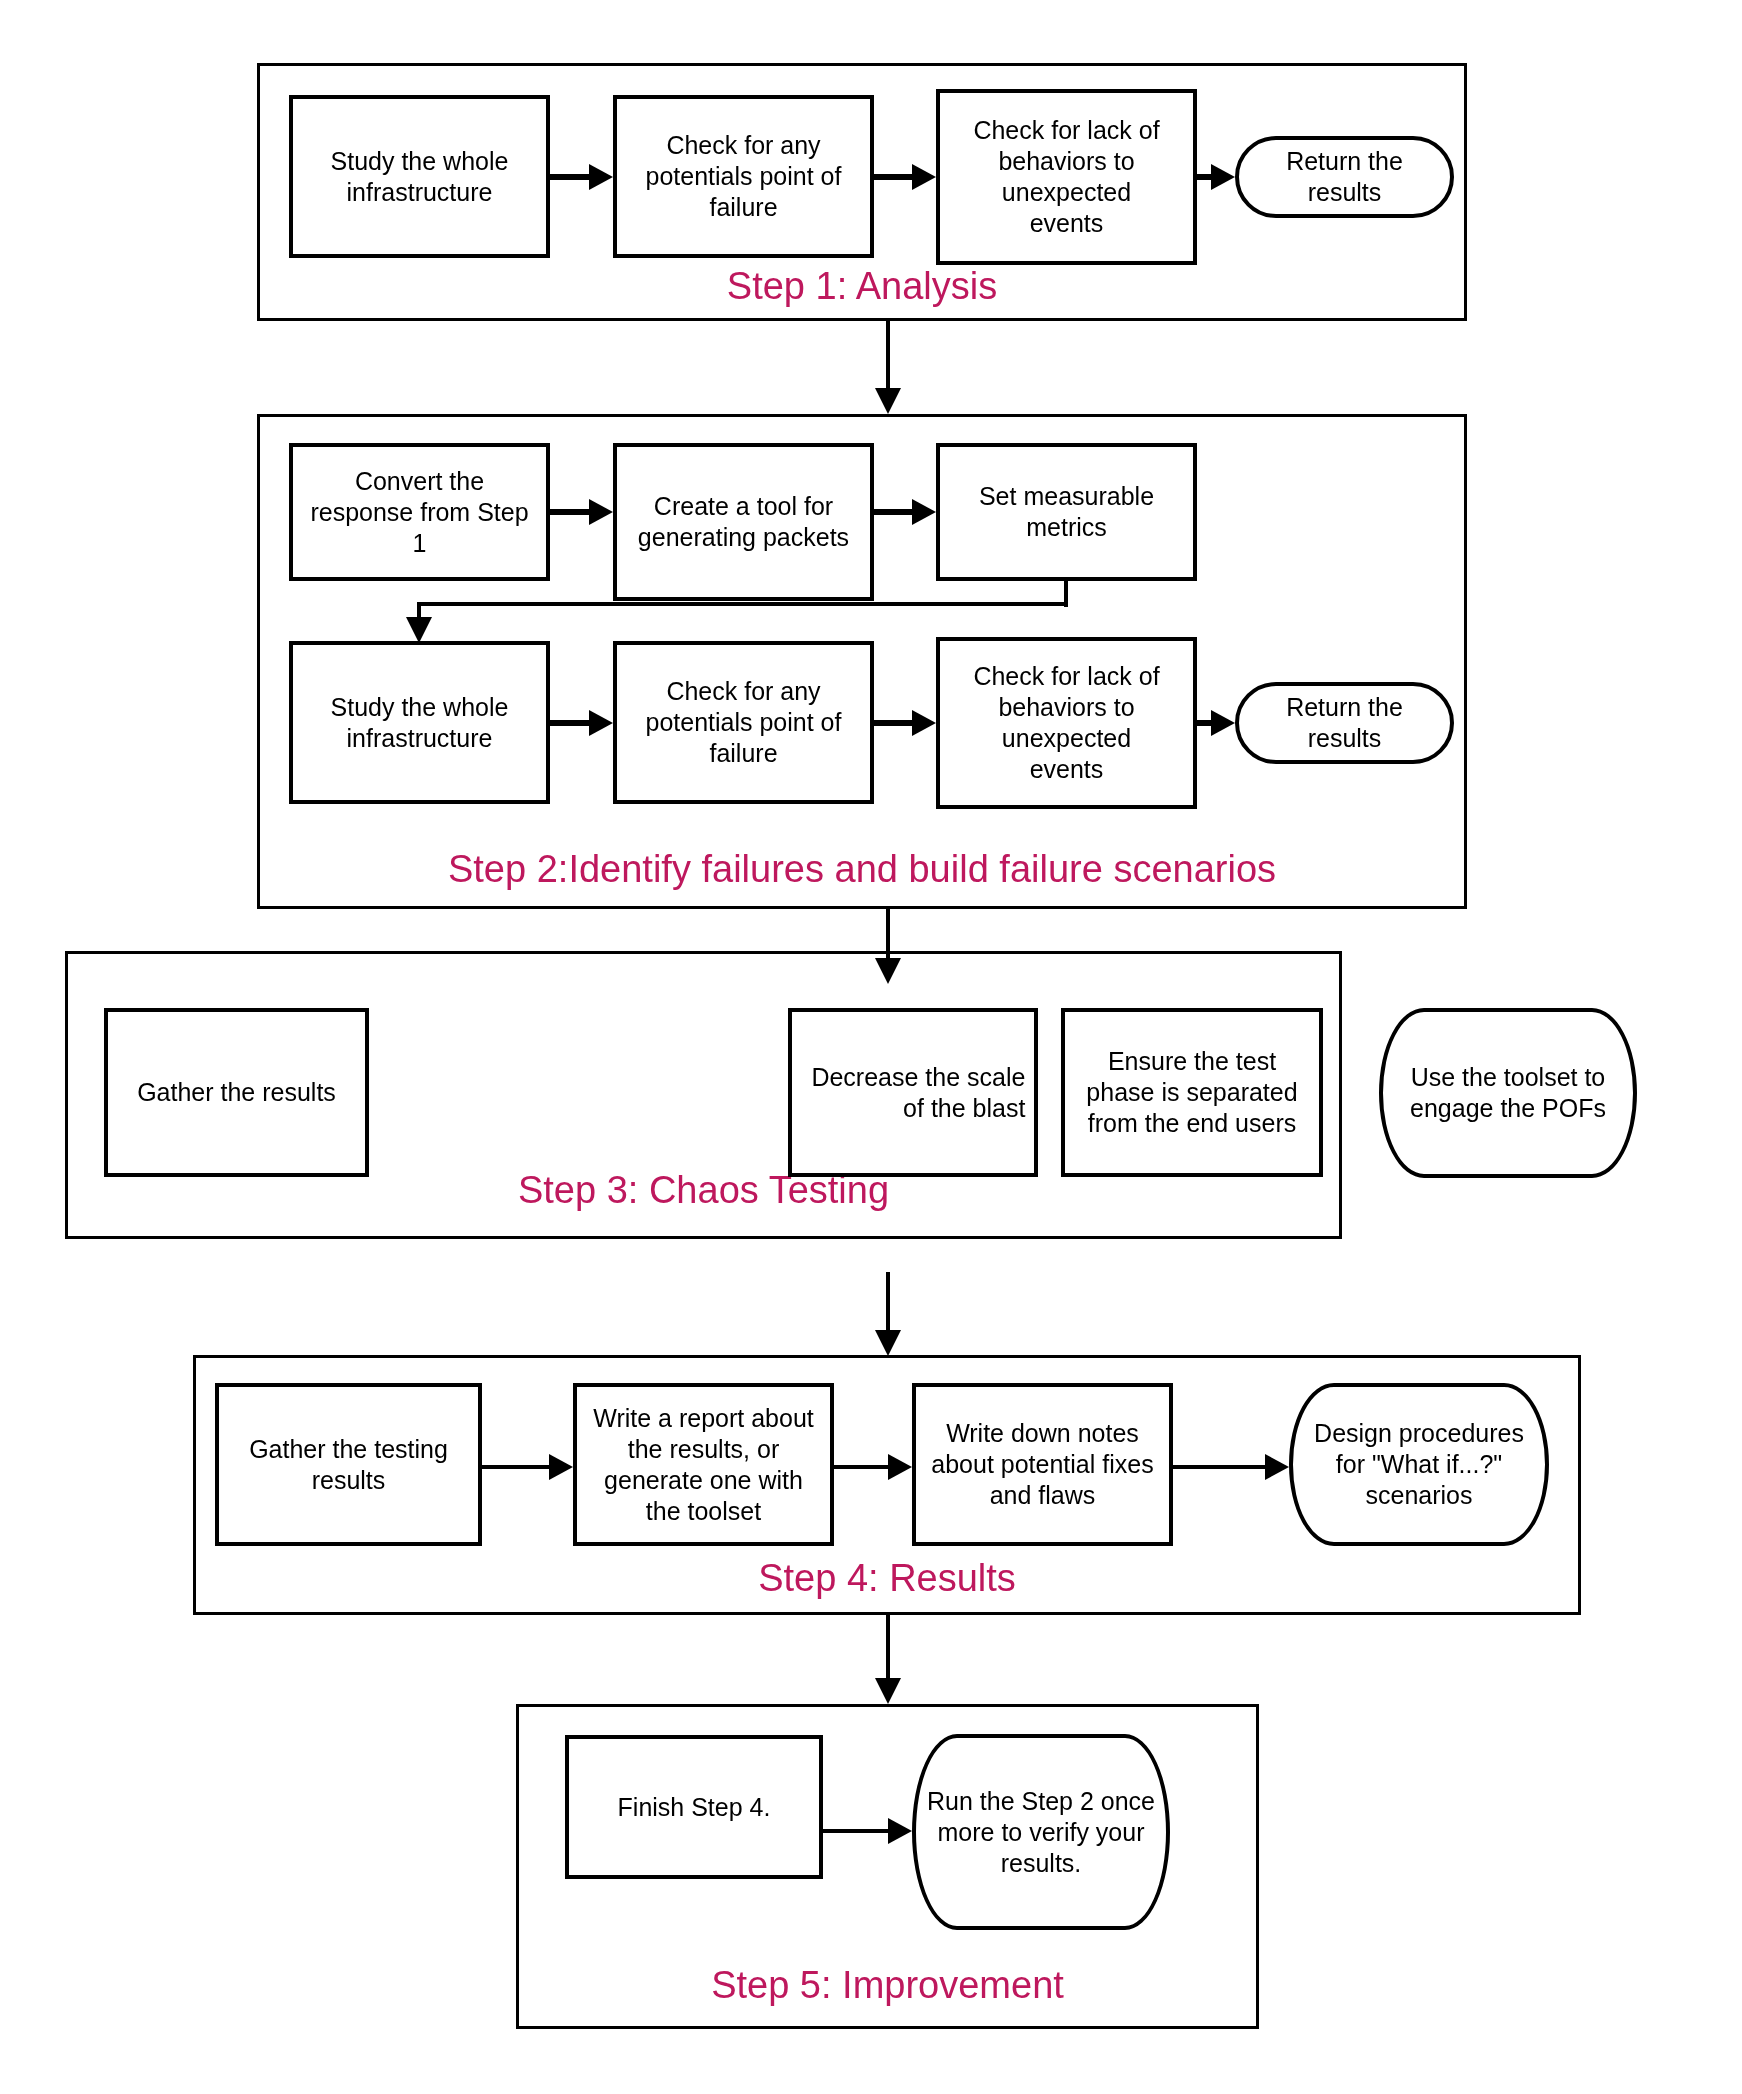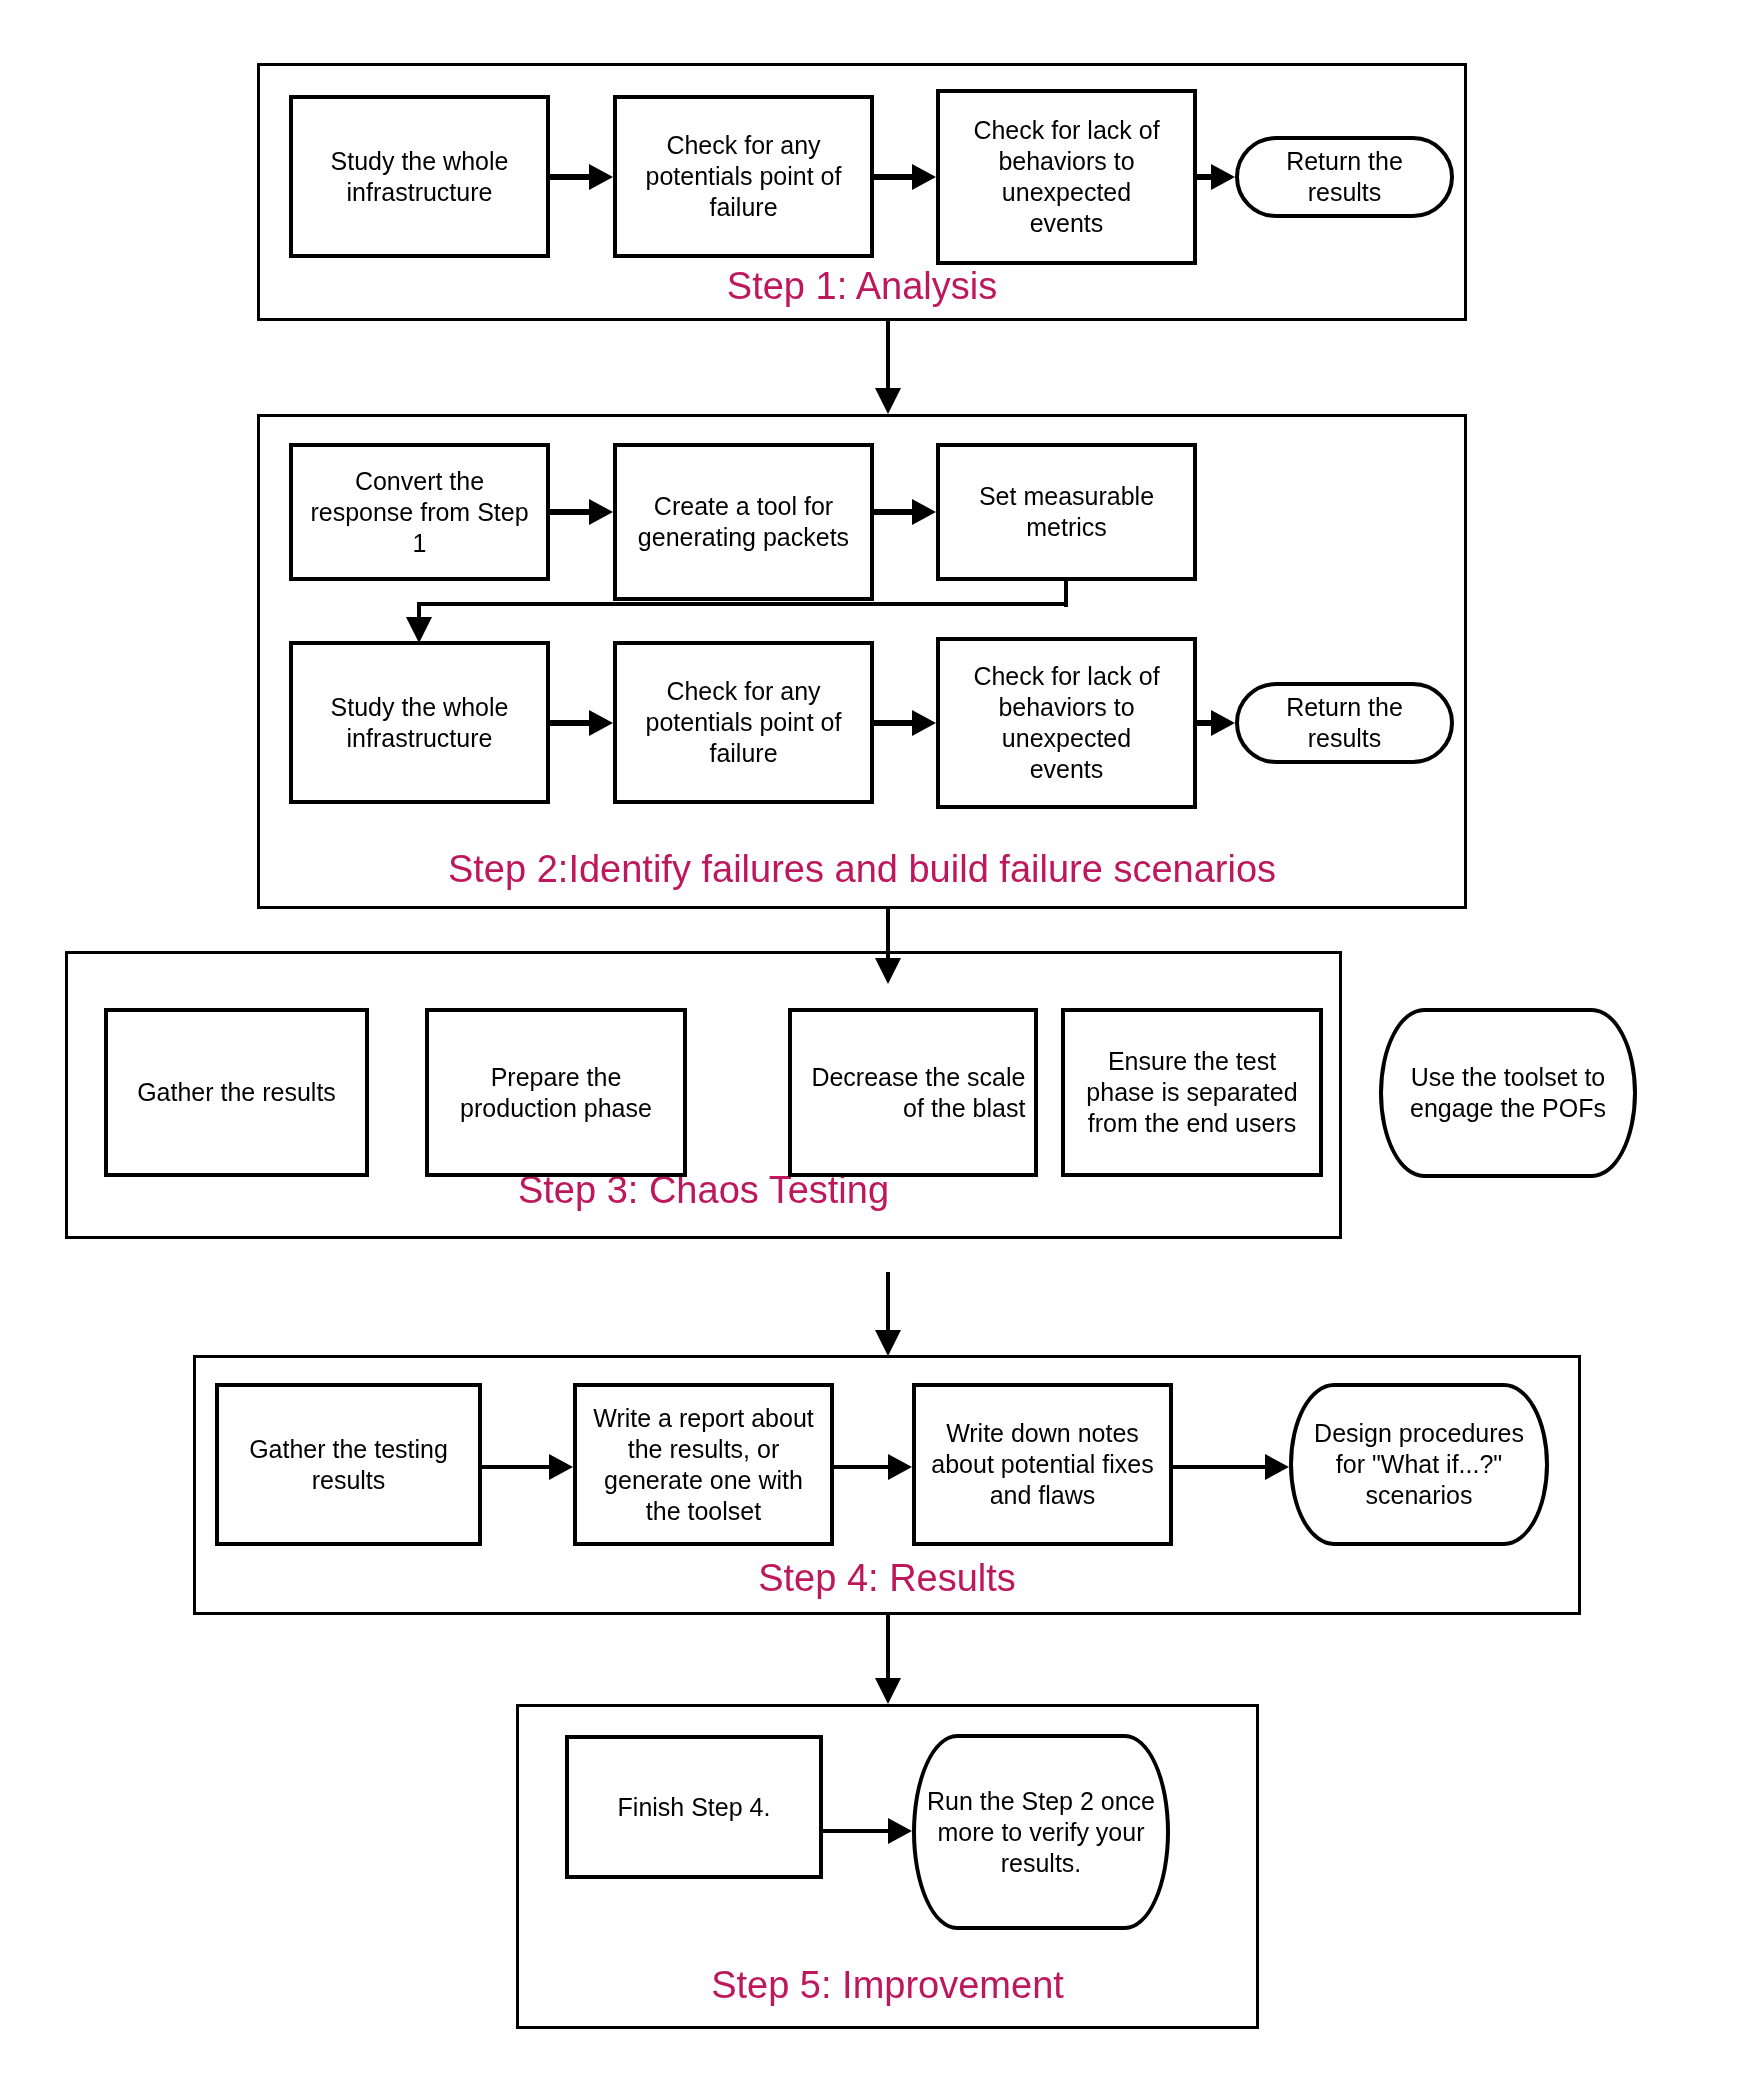--- a/index.html
+++ b/index.html
@@ -74,21 +74,20 @@
   <div class="node" style="left:936px;top:637px;width:261px;height:172px;padding:0 26px;">Check for lack of behaviors to unexpected events</div>
   <div class="node stadium" style="left:1235px;top:682px;width:219px;height:82px;">Return the results</div>
 
   <div class="h-arrow" style="left:550px;top:720px;width:39px;"></div>
   <div class="h-arrow" style="left:873px;top:720px;width:39px;"></div>
   <div class="h-arrow" style="left:1197px;top:720px;width:13.8px;"></div>
 
   <div class="v-arrow" style="left:886px;top:909px;height:49px;"></div>
 
   <div class="node" style="left:104px;top:1008px;width:265px;height:169px;">Gather the results</div>
-  <div class="node" style="left:425px;top:1008px;width:262px;height:169px;">Prepare the production phase</div>
   <div class="node" style="left:788px;top:1008px;width:250px;height:169px;text-align:right;">Decrease the scale of the blast</div>
   <div class="node" style="left:1061px;top:1008px;width:262px;height:169px;">Ensure the test phase is separated from the end users</div>
   <div class="node barrel" style="left:1379px;top:1008px;width:258px;height:170px;">Use the toolset to engage the POFs</div>
 
   <div class="v-arrow" style="left:886px;top:1272px;height:58px;"></div>
 
   <div class="node" style="left:215px;top:1383px;width:267px;height:163px;">Gather the testing results</div>
   <div class="node" style="left:573px;top:1383px;width:261px;height:163px;">Write a report about the results, or generate one with the toolset</div>
   <div class="node" style="left:912px;top:1383px;width:261px;height:163px;">Write down notes about potential fixes and flaws</div>
   <div class="node barrel" style="left:1289px;top:1383px;width:260px;height:163px;">Design procedures for "What if...?" scenarios</div>

